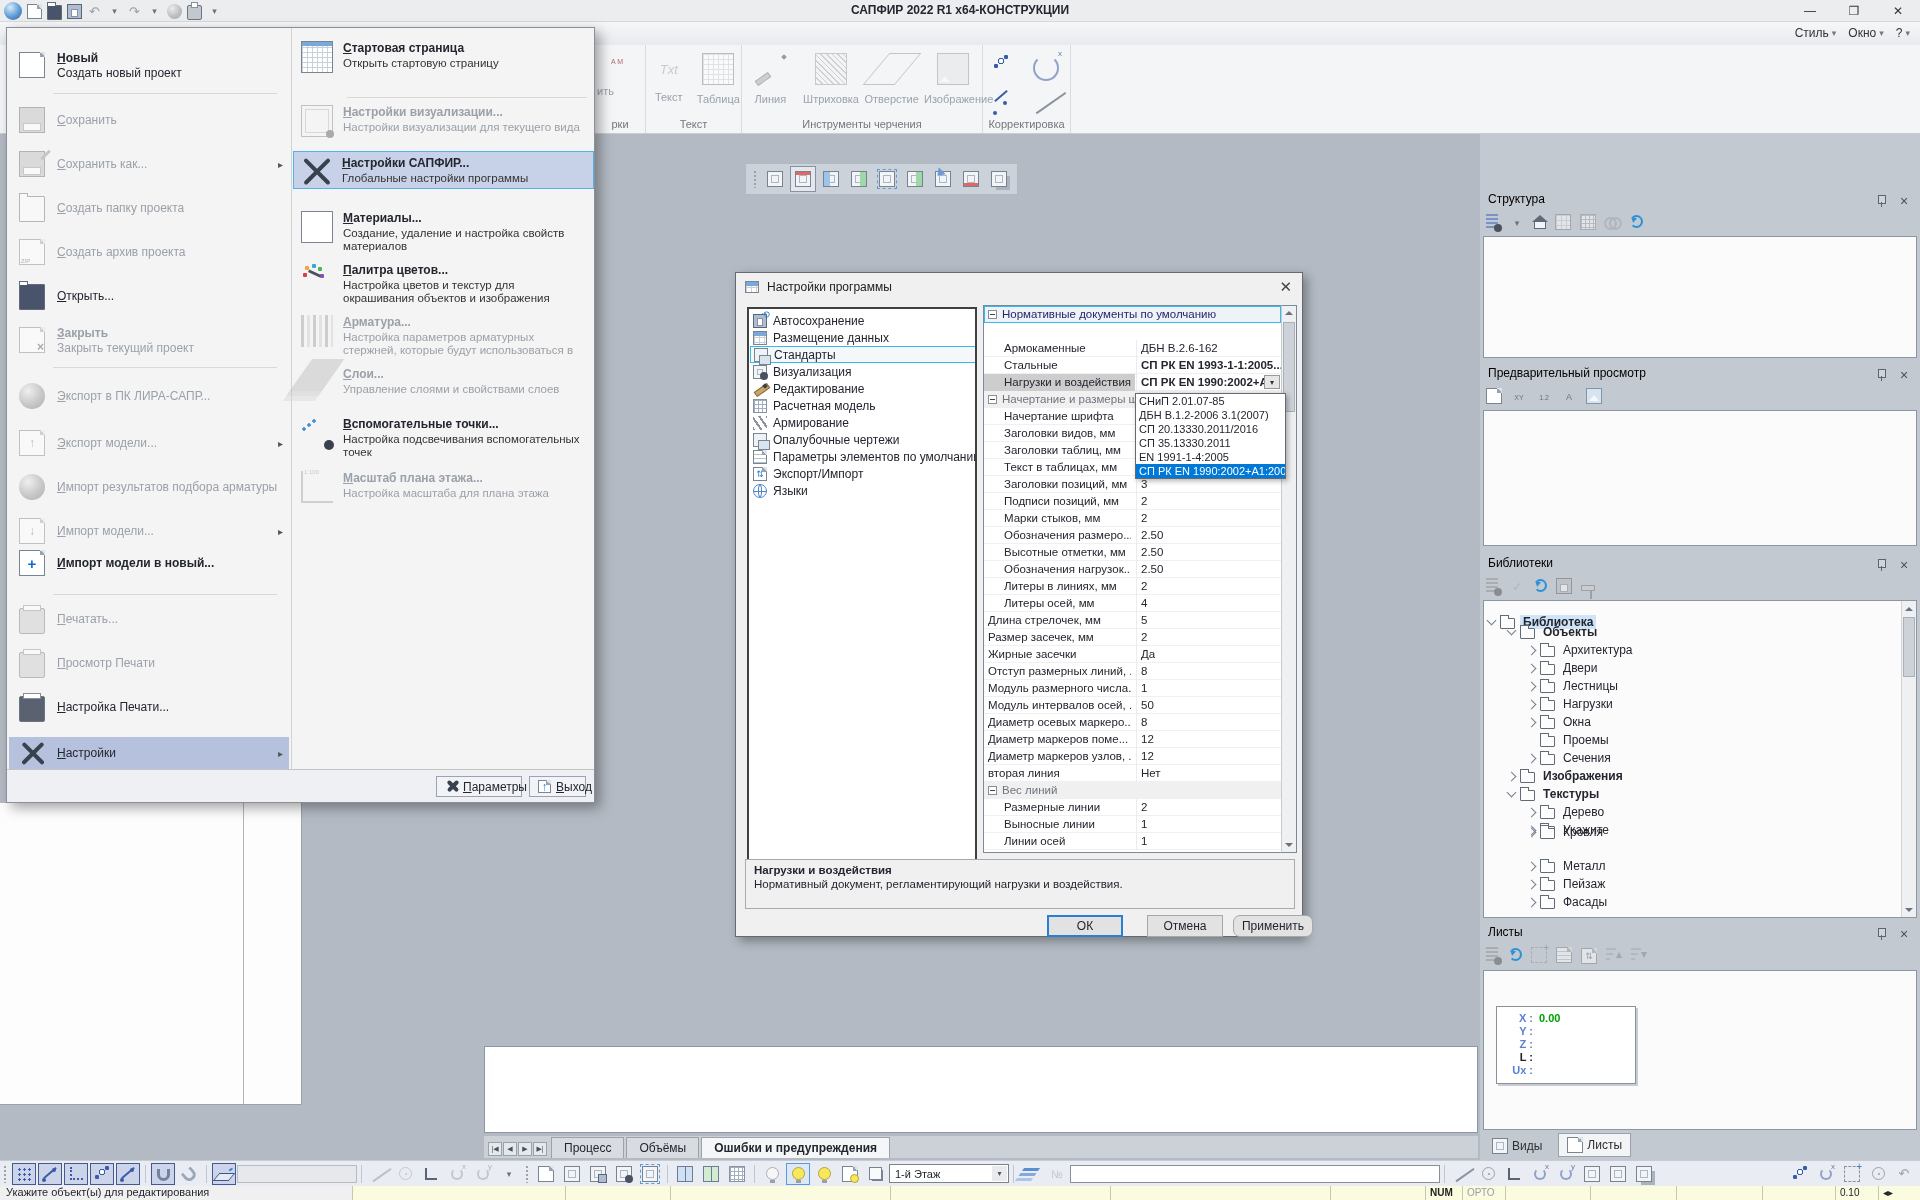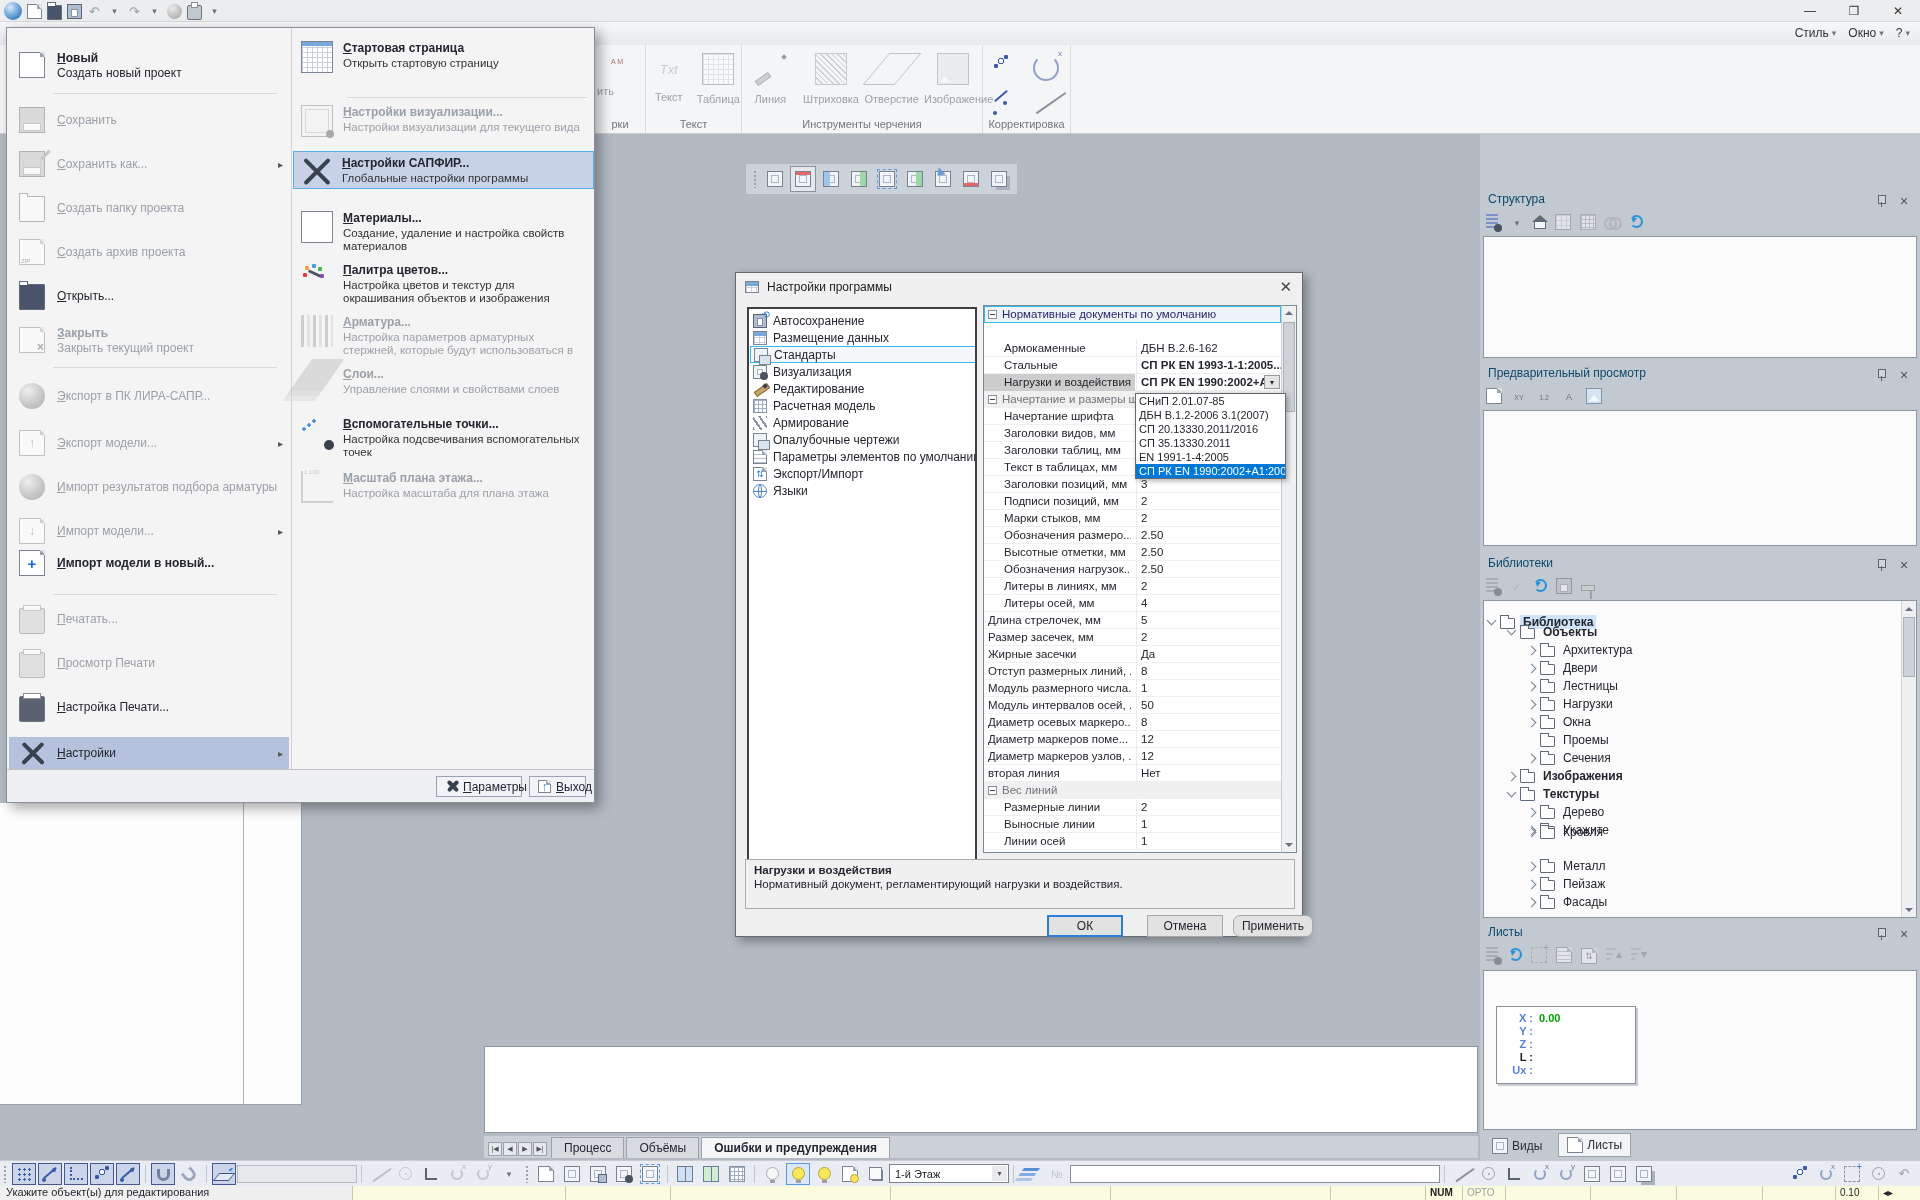--- a/index.html
+++ b/index.html
@@ -148,21 +148,21 @@
 .rgroup .glabel{position:absolute;bottom:3px;left:0;right:0;text-align:center;font-size:11px;color:#73787e;white-space:nowrap}
 .rbtns{position:absolute;top:6px;left:0;right:0;display:flex;justify-content:center;gap:4px}
 .rbtn{width:58px;text-align:center;color:#9aa2ab;font-size:11px}
 .rbtn .ic{margin:2px auto 6px}
 .rgrid{position:absolute;top:10px;left:10px;display:grid;grid-template-columns:26px 26px;gap:8px 14px}
 .rpartial{overflow:hidden}
 .rpartial .frag{position:absolute;color:#9aa2ab;font-size:11px}
 
 
 .rightarea{position:absolute;left:1480px;top:134px;width:440px;height:1026px;background:#c3c9d0}
-.phead{position:absolute;left:8px;width:424px;height:18px;color:#0c4a6e}
+.phead{position:absolute;left:8px;width:424px;height:18px;color:#000000}
 .pctl{position:absolute;right:0;top:1px;display:flex;gap:10px;align-items:center}
 .ptool{position:absolute;left:6px;height:22px;display:flex;gap:9px;align-items:center}
 .pbox{position:absolute;left:3px;width:434px;background:#fbfbfc;border:1px solid #8d97a1}
 .treebox{overflow:hidden}
 .titem{position:absolute;left:2px;height:18px;display:flex;align-items:center;gap:5px;white-space:nowrap}
 .titem .tlabel{padding:0 3px}
 .titem.selected .tlabel{background:#cfe4f8}
 .titem.bold .tlabel{font-weight:bold}
 .scroll{position:absolute;top:0;bottom:0;right:0;width:15px;background:#eef0f2;border-left:1px solid #d0d4d8}
 .scroll .arr{position:absolute;left:0;width:14px;height:15px;display:flex;align-items:center;justify-content:center}
@@ -282,20 +282,21 @@
         <span class="ic p-folder dark"></span>
         <span class="ic p-disk"></span>
         <span class="ic g-undo"></span>
         <span class="ic g-dd"></span>
         <span class="ic g-redo"></span>
         <span class="ic g-dd"></span>
         <span class="ic p-sphere dim"></span>
         <span class="ic p-printer"></span>
         <span class="ic g-dd"></span>
       </div>
+    <div class="win-title">САПФИР 2022 R1 x64-КОНСТРУКЦИИ</div>
     <div class="win-controls" id="winctl">
         <span class="wc">—</span>
         <span class="wc">❐</span>
         <span class="wc">✕</span>
       </div>
   </div>
 
   <div class="menurow">
     <div class="menurow-right" id="menurowright">
         <span class="mr-item">

